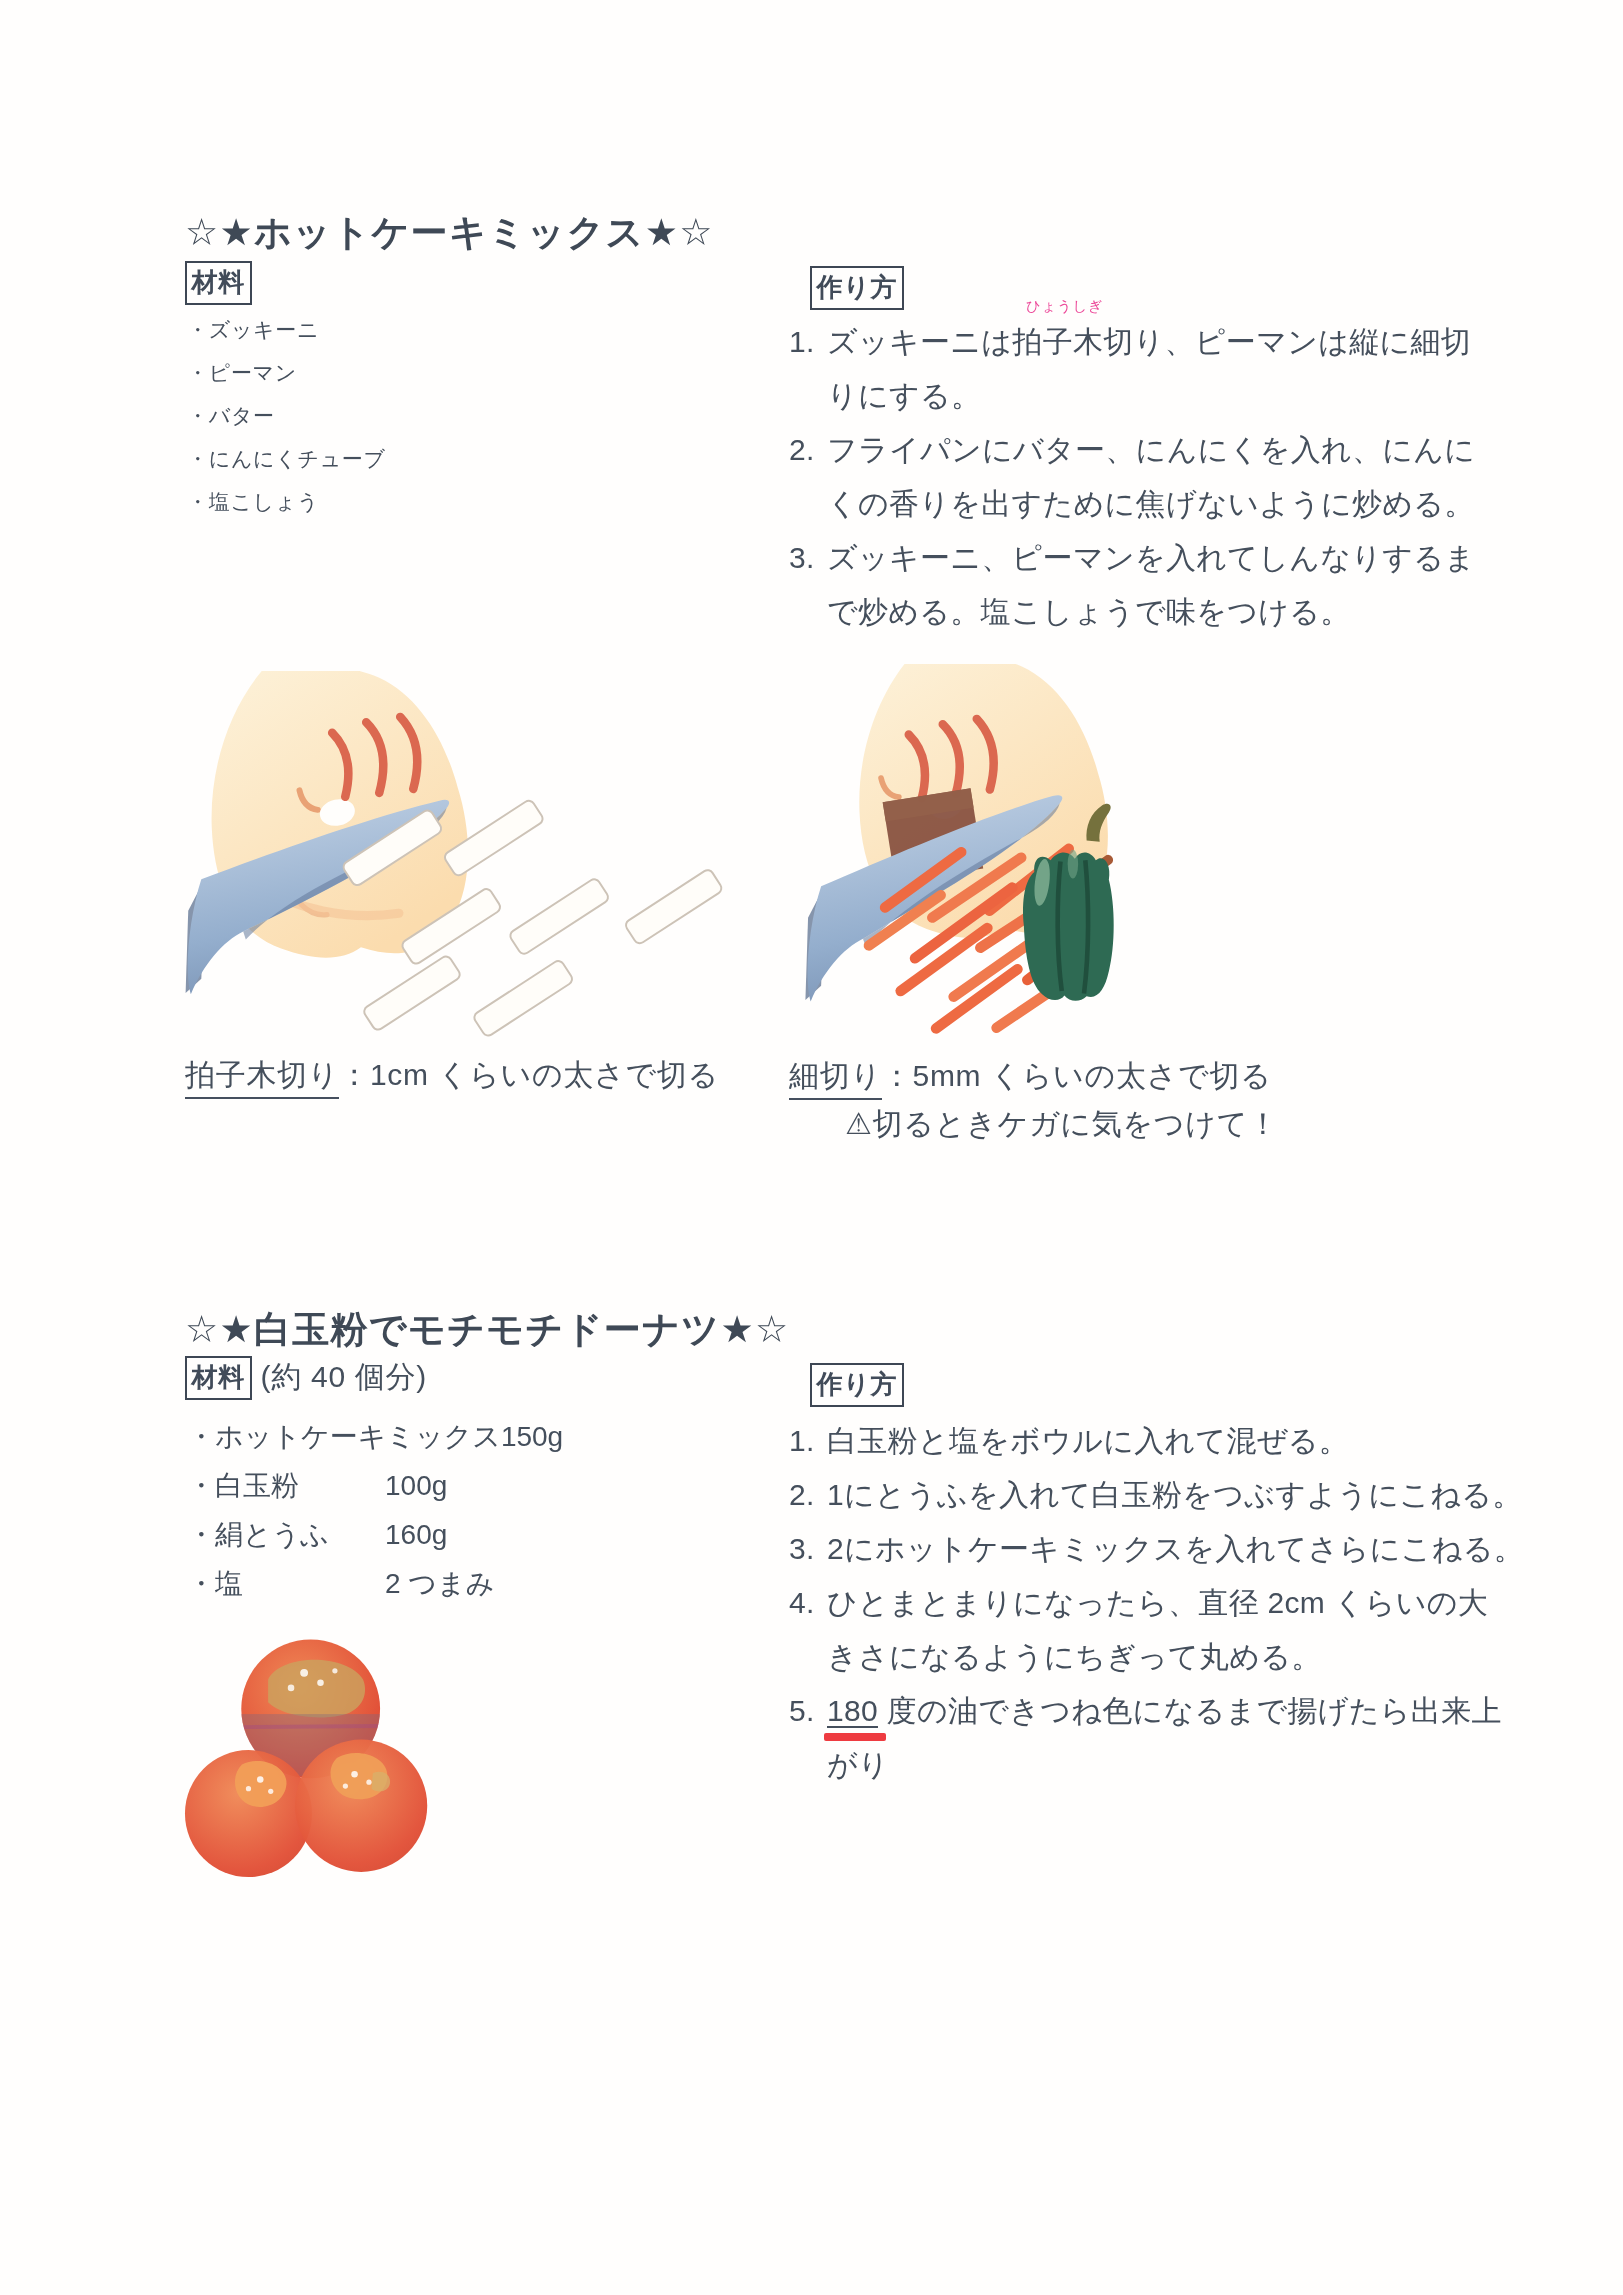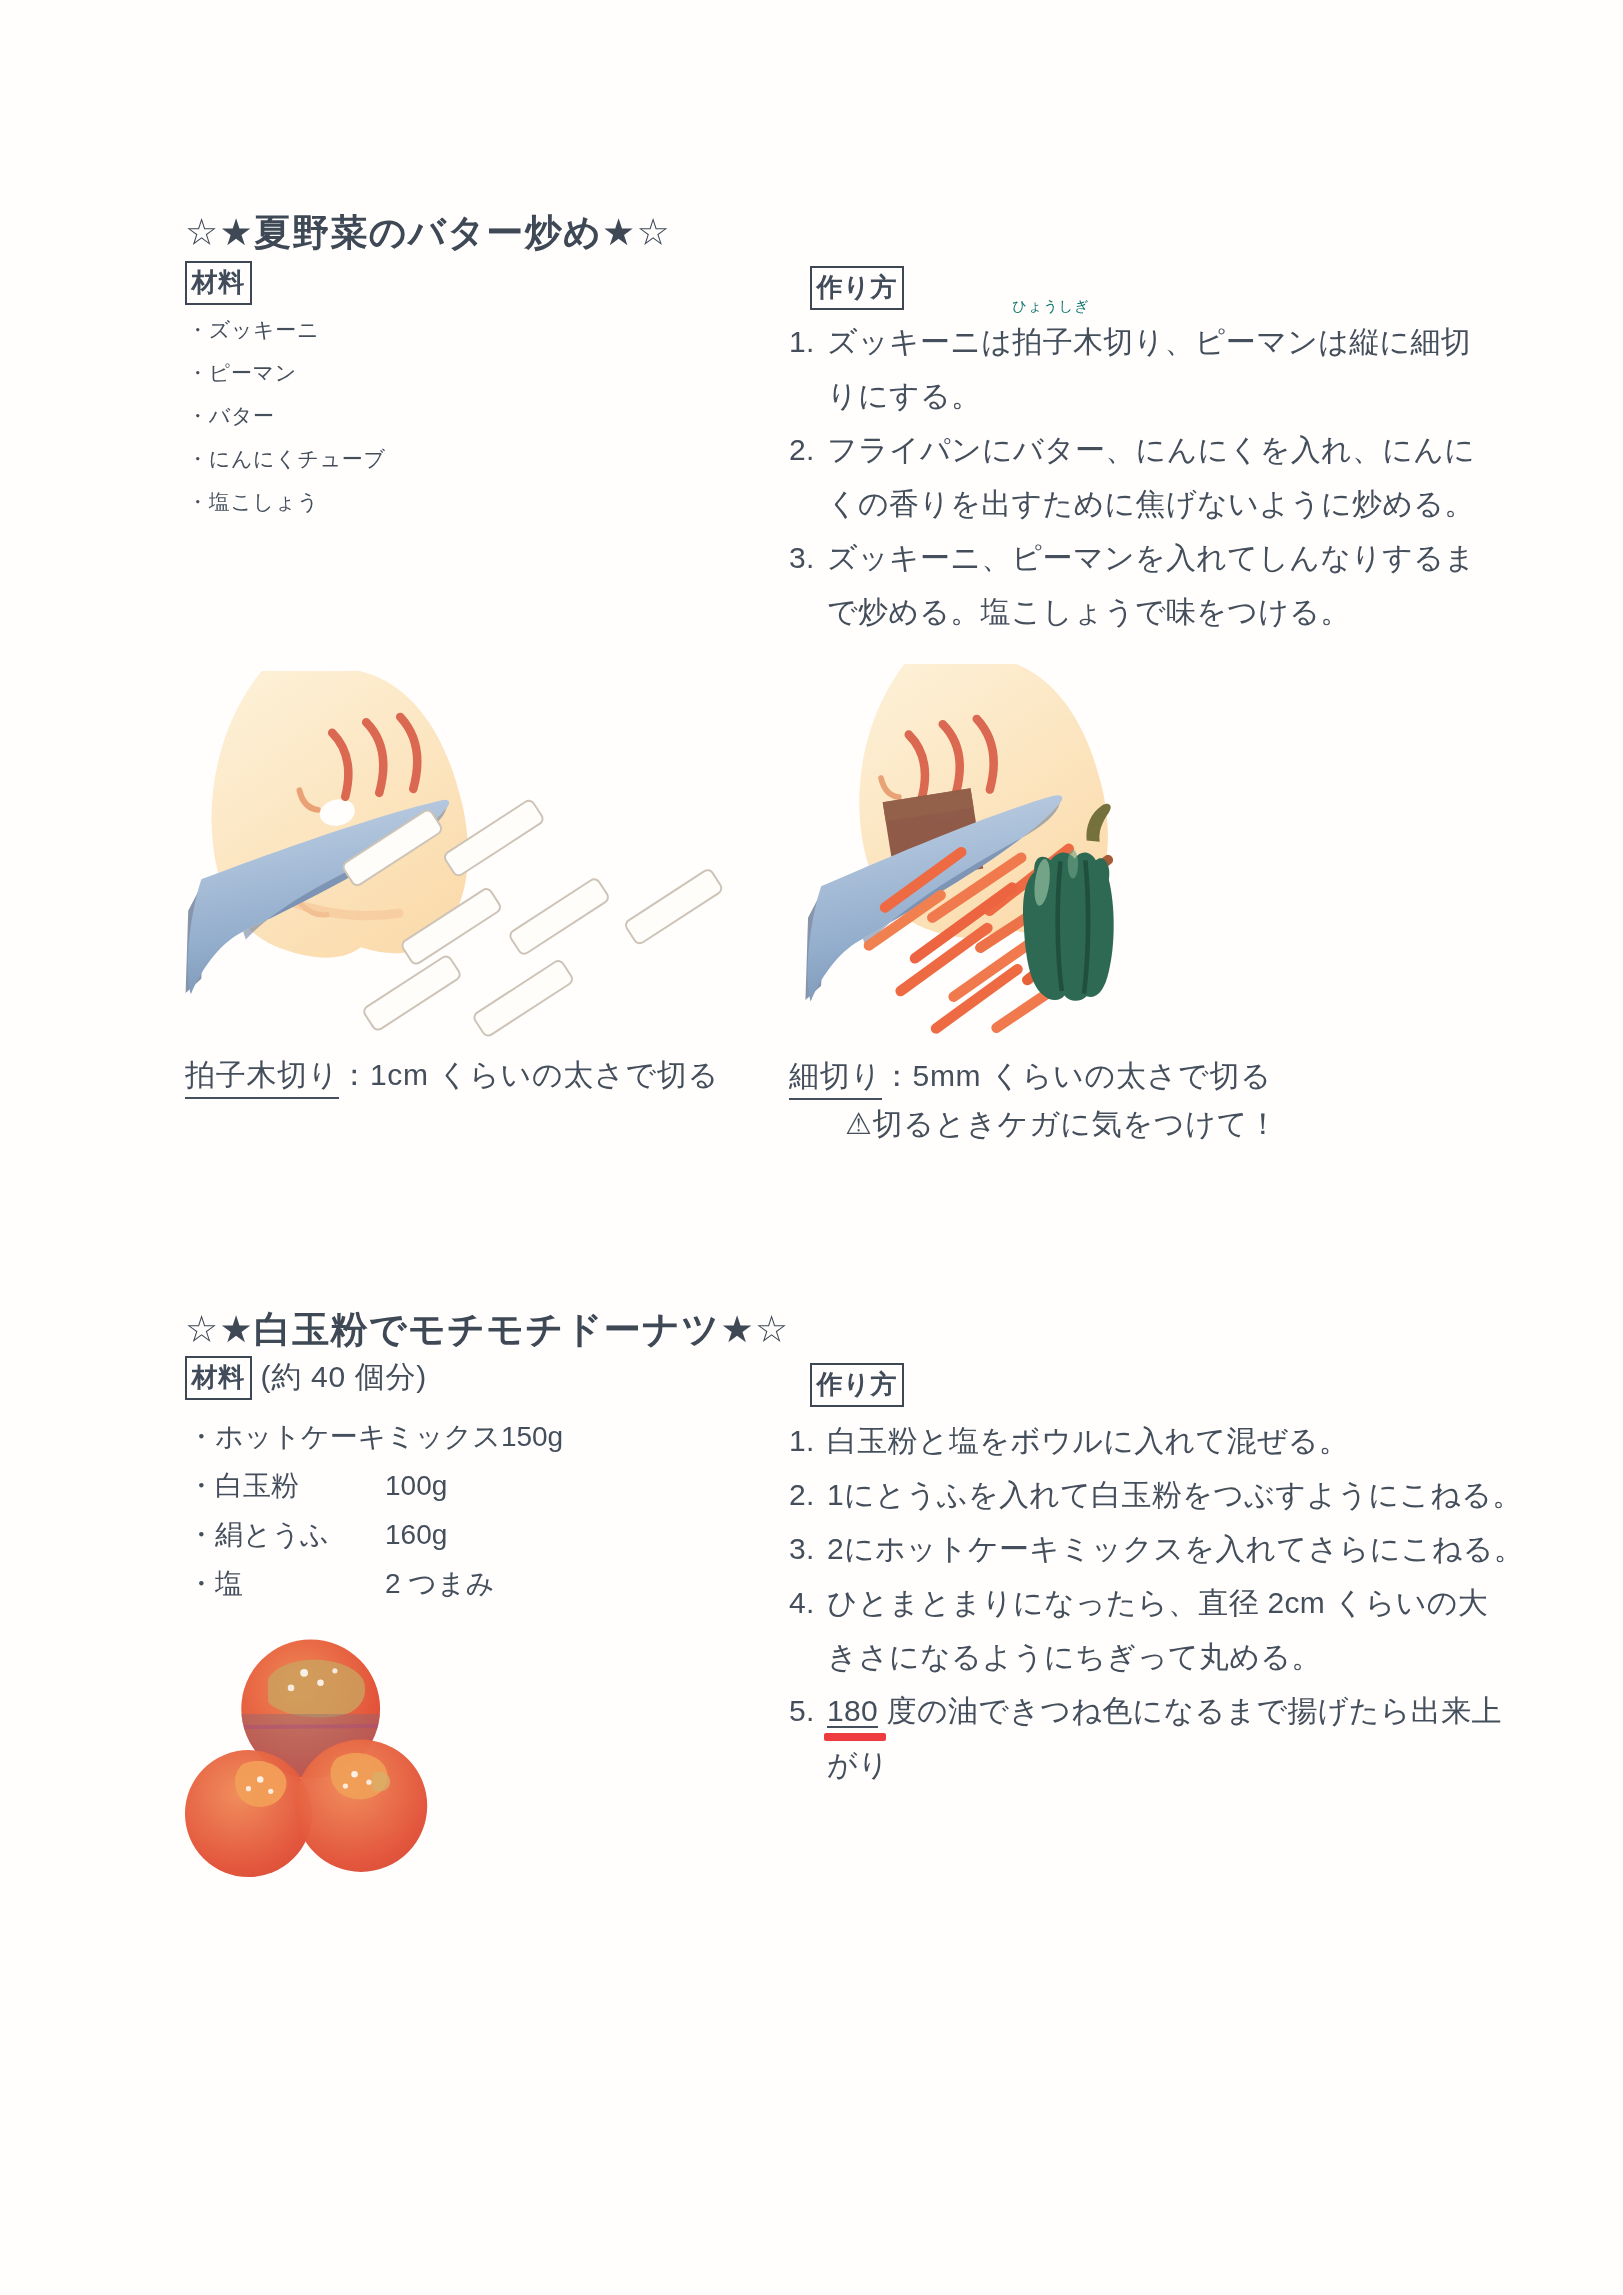--- a/index.html
+++ b/index.html
@@ -17,43 +17,43 @@
   .ing-list{list-style:none;margin:0;padding:0;font-size:21px;letter-spacing:0.7px;}
   .ing-list li{line-height:1.1;margin-bottom:20px;white-space:nowrap;}
   .ing-table .row{display:flex;font-size:28px;line-height:1.1;margin-bottom:18.3px;white-space:nowrap;}
   .ing-table .name{flex:0 0 198px;}
   .steps{font-size:30px;line-height:1.8;letter-spacing:0.3px;}
   .step{display:flex;margin:0;}
   .step .num{flex:0 0 38px;}
   .step .txt{flex:1;}
   .ruby-wrap{position:relative;display:inline-block;}
   .ruby-wrap .rt{
-    position:absolute;top:-15.7px;left:0;width:100%;text-align:left;
-    font-size:14.4px;line-height:1;letter-spacing:0.7px;color:#0f766e;
+    position:absolute;top:-15.7px;left:0;width:100%;text-align:right;
+    font-size:14.4px;line-height:1;letter-spacing:0.7px;color:#ec4899;
   }
   .caption{font-size:30px;letter-spacing:0.7px;}
   .caption .term{border-bottom:2.6px solid #454f5e;padding-bottom:6px;}
   .caption .warn-line{margin-top:7px;padding-left:56px;}
   .materials-row{display:flex;align-items:center;}
   .materials-row .yield{font-size:30px;margin-left:9px;letter-spacing:0.7px;}
   .red-mark{
     position:relative;
     text-decoration:underline;text-decoration-thickness:2px;text-underline-offset:5.2px;
   }
   .red-mark::after{
     content:"";position:absolute;left:-2.6px;bottom:-13.7px;
     width:calc(100% + 10.5px);height:7.9px;background:#ee3b40;border-radius:2px;
   }
 </style>
 </head>
 <body>
 
 <div class="page">
 
-  <div class="abs title" style="left:185px;top:211px;">☆★夏野菜のバター炒め★☆</div>
+  <div class="abs title" style="left:185px;top:211px;">☆★ホットケーキミックス★☆</div>
 
   <div class="abs" style="left:185px;top:261px;">
     <span class="label-box">材料</span>
   </div>
 
   <ul class="abs ing-list" style="left:187px;top:318px;">
     <li>・ズッキーニ</li>
     <li>・ピーマン</li>
     <li>・バター</li>
     <li>・にんにくチューブ</li>

